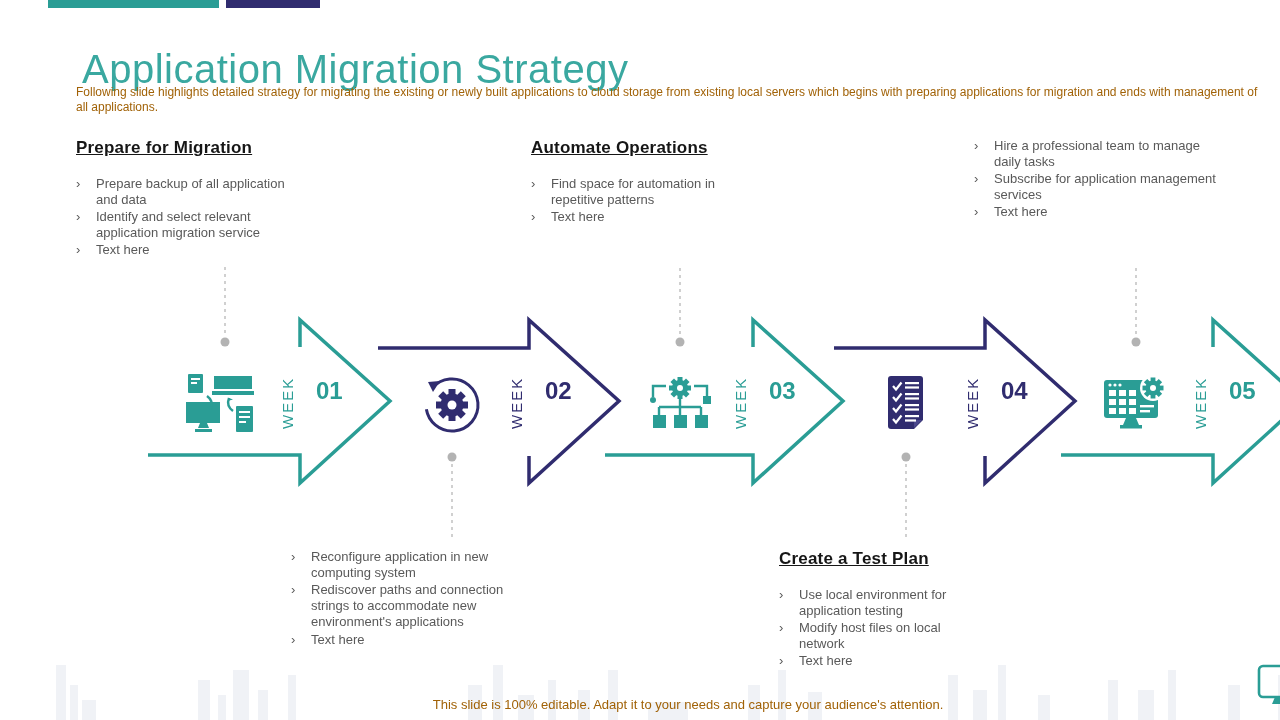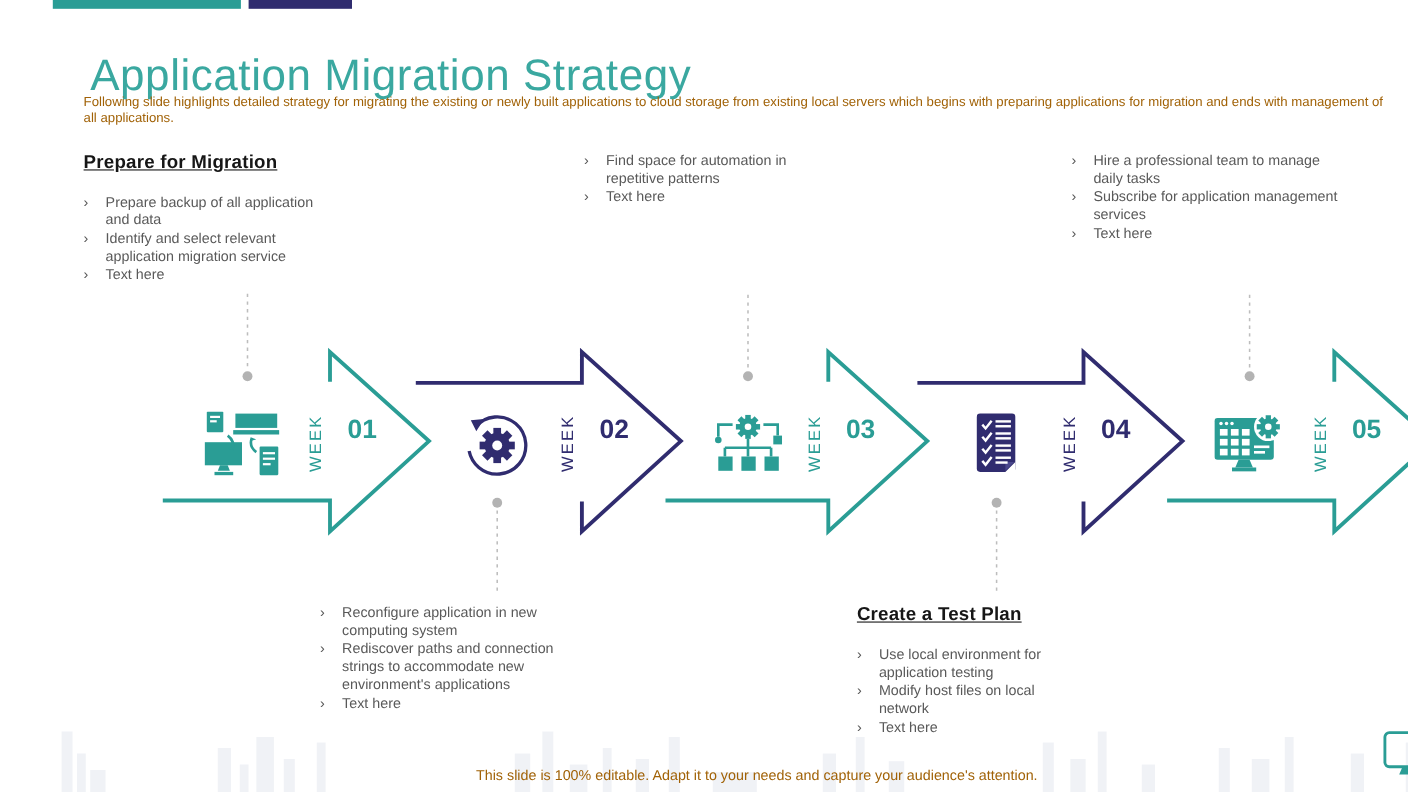--- a/index.html
+++ b/index.html
@@ -74,20 +74,21 @@
         <span class="bt">Identify and select relevant application migration service</span>
         </li>
       <li class="bullet">
         <span class="bm">›</span>
         <span class="bt">Text here</span>
         </li>
     </ul>
   </div>
 
   <div class="section s2">
+    <h2>Automate Operations</h2>
     <ul>
       <li class="bullet">
         <span class="bm">›</span>
         <span class="bt">Find space for automation in repetitive patterns</span>
         </li>
       <li class="bullet">
         <span class="bm">›</span>
         <span class="bt">Text here</span>
         </li>
     </ul>

